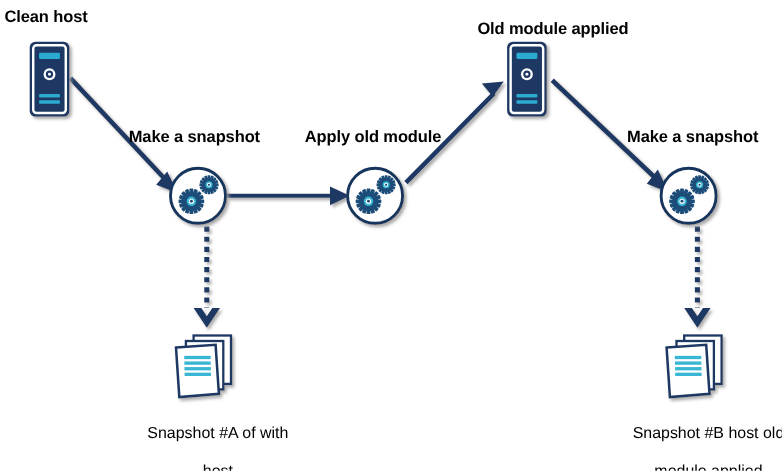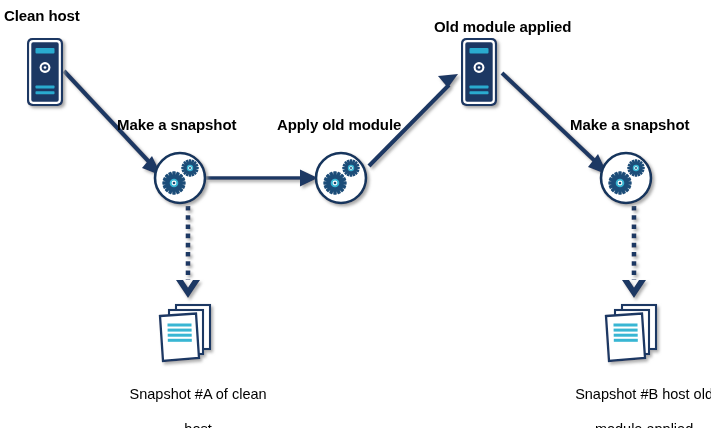--- a/index.html
+++ b/index.html
@@ -157,21 +157,21 @@
 
   <div class="lbl bold" style="left:406px;top:18px;margin-left:28px;">Old module applied</div>
 
   <div class="lbl bold" style="left:117px;top:116px;">Make a snapshot</div>
 
   <div class="lbl bold" style="left:277px;top:116px;">Apply old module</div>
 
   <div class="lbl bold" style="left:570px;top:116px;">Make a snapshot</div>
 
   <div class="lbl plain" style="left:95px;top:368px;width:190px;">
-    <span>Snapshot #A of clean</span><br>
+    <span>Snapshot #A of with</span><br>
     <span>host</span>
   </div>
 
   <div class="lbl plain" style="left:541px;top:368px;width:190px;">
     <span>Snapshot #B host old</span><br>
     <span>module applied</span>
   </div>
 
 </div>
 

